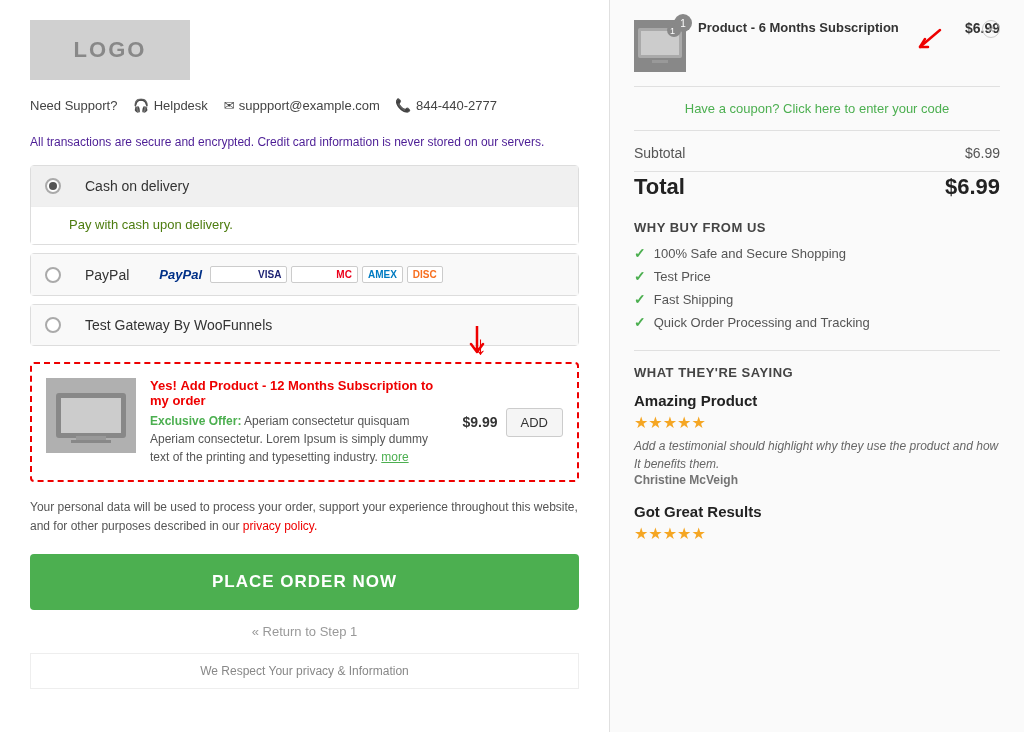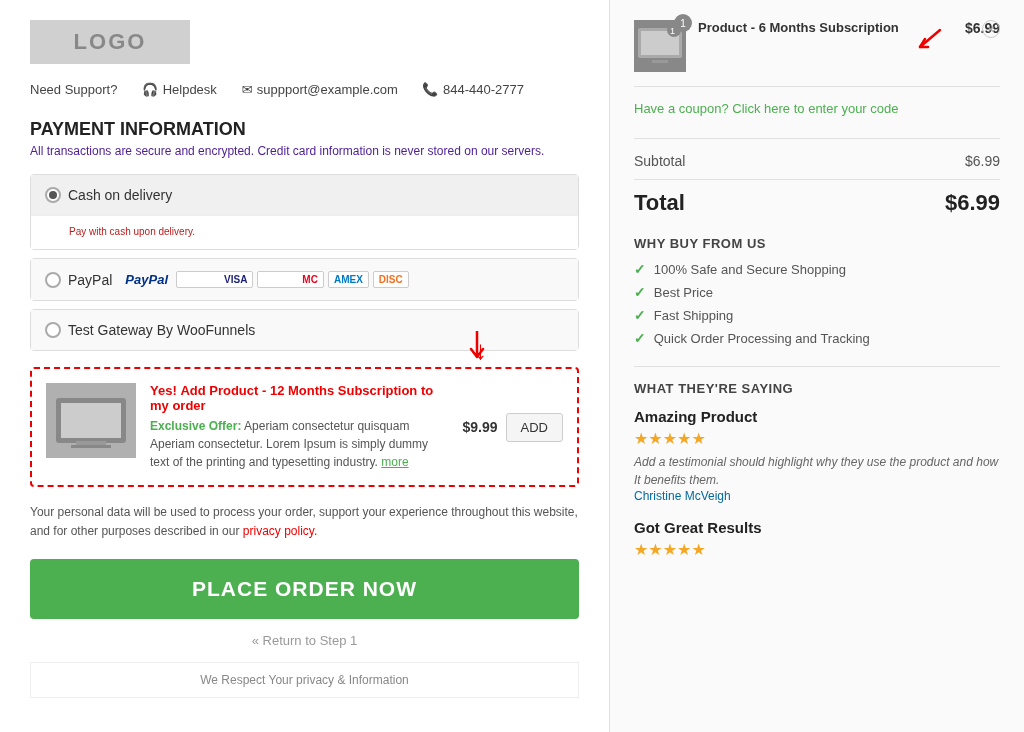--- a/index.html
+++ b/index.html
@@ -3,33 +3,33 @@
   <meta charset="utf-8">
   <style>
     * { box-sizing: border-box; margin: 0; padding: 0; }
     body { font-family: Arial, sans-serif; font-size: 14px; background: #f5f5f5; color: #333; }
 
     .page-wrapper { display: flex; max-width: 1024px; margin: 0 auto; background: #fff; min-height: 732px; }
 
     
     .left-col { flex: 0 0 610px; padding: 20px 30px 30px 30px; border-right: 1px solid #e0e0e0; }
 
-    .logo-box { width: 160px; height: 44px; background: #d0d0d0; display: flex; align-items: center; justify-content: center; margin-bottom: 18px; }
+    .logo-box { width: 160px; height: 60px; background: #d0d0d0; display: flex; align-items: center; justify-content: center; margin-bottom: 18px; }
     .logo-text { font-size: 22px; font-weight: bold; color: #888; letter-spacing: 2px; }
 
-    .support-bar { display: flex; align-items: center; gap: 25px; font-size: 13px; color: #444; margin-bottom: 22px; }
+    .support-bar { display: flex; align-items: center; gap: 16px; font-size: 13px; color: #444; margin-bottom: 22px; }
     .support-bar .icon-wrap { display: inline-flex; align-items: center; gap: 4px; }
 
     .section-title { font-size: 18px; font-weight: bold; text-transform: uppercase; color: #222; margin-bottom: 4px; }
     .section-subtitle { font-size: 12px; color: #4c1d95; margin-bottom: 16px; }
 
     .payment-option { border: 1px solid #ddd; border-radius: 4px; margin-bottom: 8px; }
-    .payment-option-header { display: flex; align-items: center; padding: 12px 14px; background: #f9f9f9; gap: 7px; cursor: pointer; }
+    .payment-option-header { display: flex; align-items: center; padding: 12px 14px; background: #f9f9f9; gap: 24px; cursor: pointer; }
     .payment-option-header.active { background: #f0f0f0; }
-    .payment-option-body { padding: 10px 14px 12px 38px; background: #fff; border-top: 1px solid #eee; font-size: 10px; color: #b91c1c; }
+    .payment-option-body { padding: 10px 14px 12px 38px; background: #fff; border-top: 1px solid #eee; font-size: 13px; color: #4d7c0f; }
 
     .radio-circle { width: 16px; height: 16px; border-radius: 50%; border: 2px solid #aaa; display: inline-block; flex-shrink: 0; background: #fff; position: relative; }
     .radio-circle.checked::after { content: ''; width: 8px; height: 8px; background: #555; border-radius: 50%; position: absolute; top: 2px; left: 2px; }
 
     .paypal-logos { display: flex; align-items: center; gap: 4px; }
     .paypal-logo-text { font-size: 13px; color: #003087; font-weight: bold; font-style: italic; margin-right: 4px; }
     .card-badge { display: inline-block; padding: 2px 5px; font-size: 10px; border: 1px solid #ccc; border-radius: 2px; background: #fff; font-weight: bold; }
     .visa-badge { color: #1a1f71; padding-left: 47px; }
     .mc-badge { color: #eb001b; padding-left: 44px; }
     .amex-badge { color: #007bc1; }
@@ -45,55 +45,55 @@
     .upsell-desc { font-size: 12px; color: #555; line-height: 1.5; }
     .upsell-desc .exclusive { color: #4caf50; font-weight: bold; }
     .upsell-desc .more-link { color: #4caf50; }
     .upsell-price-col { display: flex; flex-direction: row; align-items: center; justify-content: center; min-width: 70px; gap: 8px; }
     .upsell-price { font-size: 14px; font-weight: bold; color: #333; }
     .upsell-add-btn { background: #f5f5f5; border: 1px solid #ccc; padding: 6px 14px; font-size: 13px; cursor: pointer; border-radius: 3px; color: #333; }
 
     .privacy-note { font-size: 12px; color: #555; margin-bottom: 18px; line-height: 1.6; }
     .privacy-link { color: #e00; text-decoration: none; }
 
-    .place-order-btn { width: 100%; background: #4caf50; color: #fff; border: none; padding: 18px; font-size: 21px; font-weight: bold; letter-spacing: 1px; cursor: pointer; border-radius: 4px; margin-bottom: 14px; }
+    .place-order-btn { width: 100%; background: #4caf50; color: #fff; border: none; padding: 18px; font-size: 17px; font-weight: bold; letter-spacing: 1px; cursor: pointer; border-radius: 4px; margin-bottom: 14px; }
 
     .return-link { text-align: center; color: #999; font-size: 13px; margin-bottom: 14px; cursor: pointer; }
     .return-link a { color: #999; text-decoration: none; }
 
     .respect-bar { border: 1px solid #eee; padding: 10px; text-align: center; font-size: 12px; color: #888; }
 
     
     .right-col { flex: 1; padding: 20px 24px; background: #fafafa; }
 
     .order-item { display: flex; align-items: flex-start; gap: 12px; padding-bottom: 14px; border-bottom: 1px solid #e0e0e0; margin-bottom: 14px; position: relative; }
     .product-thumb { width: 52px; height: 52px; background: #bbb; flex-shrink: 0; position: relative; }
     .product-badge { position: absolute; top: -6px; right: -6px; background: #888; color: #fff; border-radius: 50%; width: 18px; height: 18px; font-size: 10px; display: flex; align-items: center; justify-content: center; }
     .product-info { flex: 1; font-size: 13px; color: #333; }
     .product-name { font-weight: 600; margin-bottom: 2px; }
     .remove-btn { position: absolute; right: 0; top: 0; background: none; border: 1px solid #ccc; border-radius: 50%; width: 18px; height: 18px; font-size: 10px; cursor: pointer; display: flex; align-items: center; justify-content: center; color: #aaa; }
     .product-price { font-size: 14px; font-weight: 600; color: #333; white-space: nowrap; }
 
-    .coupon-link { color: #4caf50; font-size: 13px; cursor: pointer; margin-bottom: 14px; display: block; text-decoration: none; border-bottom: 1px solid #e0e0e0; padding-bottom: 22px; }
-
-    .subtotal-row { display: flex; justify-content: space-between; font-size: 14px; color: #555; margin-bottom: 10px; padding-bottom: 10px; border-bottom: 1px solid #e0e0e0; }
+    .coupon-link { color: #4caf50; font-size: 13px; cursor: pointer; margin-bottom: 14px; display: block; text-decoration: none; border-bottom: 1px solid #e0e0e0; padding-bottom: 14px; text-align: center; }
+
+    .subtotal-row { display: flex; justify-content: space-between; font-size: 14px; color: #555; margin-bottom: 2px; padding-bottom: 10px; border-bottom: 1px solid #e0e0e0; }
     .total-row { display: flex; justify-content: space-between; font-size: 22px; font-weight: bold; color: #222; margin-bottom: 20px; }
 
     .why-section { margin-bottom: 20px; }
     .why-title { font-size: 13px; font-weight: bold; text-transform: uppercase; color: #444; margin-bottom: 10px; letter-spacing: 0.5px; }
     .why-item { display: flex; align-items: center; gap: 8px; font-size: 13px; color: #555; margin-bottom: 7px; }
     .check-icon { color: #4caf50; font-weight: bold; font-size: 14px; }
 
     .testimonials-section { }
     .testimonials-title { font-size: 13px; font-weight: bold; text-transform: uppercase; color: #444; margin-bottom: 12px; letter-spacing: 0.5px; }
     .testimonial-item { margin-bottom: 16px; }
     .testimonial-product { font-size: 15px; font-weight: bold; color: #222; margin-bottom: 4px; }
     .stars { color: #f5a623; font-size: 16px; margin-bottom: 5px; }
     .testimonial-text { font-size: 12px; color: #666; font-style: italic; line-height: 1.5; }
-    .testimonial-author { font-size: 12px; color: #0369a1; }
+    .testimonial-author { font-size: 12px; color: #737373; font-weight: bold; }
 
     .divider { border: none; border-top: 1px solid #e0e0e0; margin: 14px 0; }
   </style>
 </head>
 <body>
 
 <div class="page-wrapper">
 
   <div class="left-col">
     
@@ -113,21 +113,20 @@
         <span>suppport@example.com</span>
       </span>
       <span class="icon-wrap">
         <span>📞</span>
         <span>844-440-2777</span>
       </span>
     </div>
 
     
     <div>
-      <div class="section-title">PAYMENT INFORMATION</div>
       <div class="section-subtitle">All transactions are secure and encrypted. Credit card information is never stored on our servers.</div>
 
       <div class="payment-option">
         <div class="payment-option-header active">
           <span class="radio-circle checked"></span>
           <span>Cash on delivery</span>
         </div>
         <div class="payment-option-body">
           <span>Pay with cash upon delivery.</span>
         </div>
@@ -253,21 +252,21 @@
     </div>
 
     <div class="why-section">
       <div class="why-title">WHY BUY FROM US</div>
       <div class="why-item">
         <span class="check-icon">✓</span>
         <span>100% Safe and Secure Shopping</span>
       </div>
       <div class="why-item">
         <span class="check-icon">✓</span>
-        <span>Best Price</span>
+        <span>Test Price</span>
       </div>
       <div class="why-item">
         <span class="check-icon">✓</span>
         <span>Fast Shipping</span>
       </div>
       <div class="why-item">
         <span class="check-icon">✓</span>
         <span>Quick Order Processing and Tracking</span>
       </div>
     </div>

